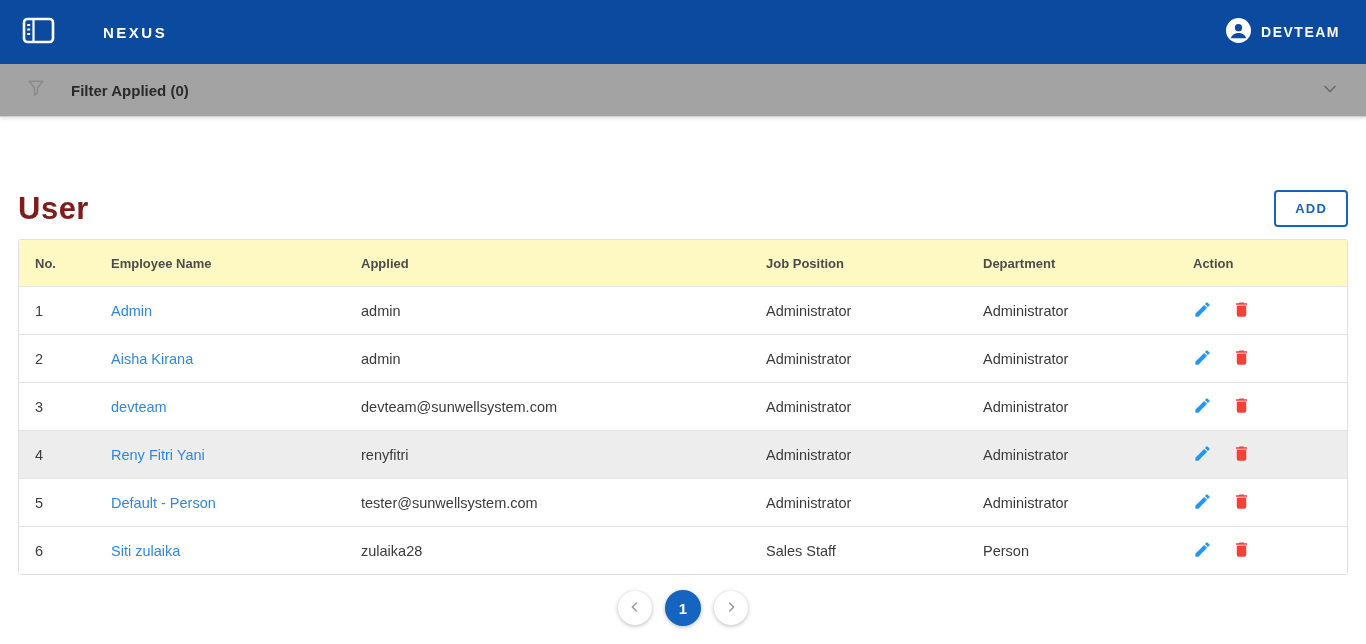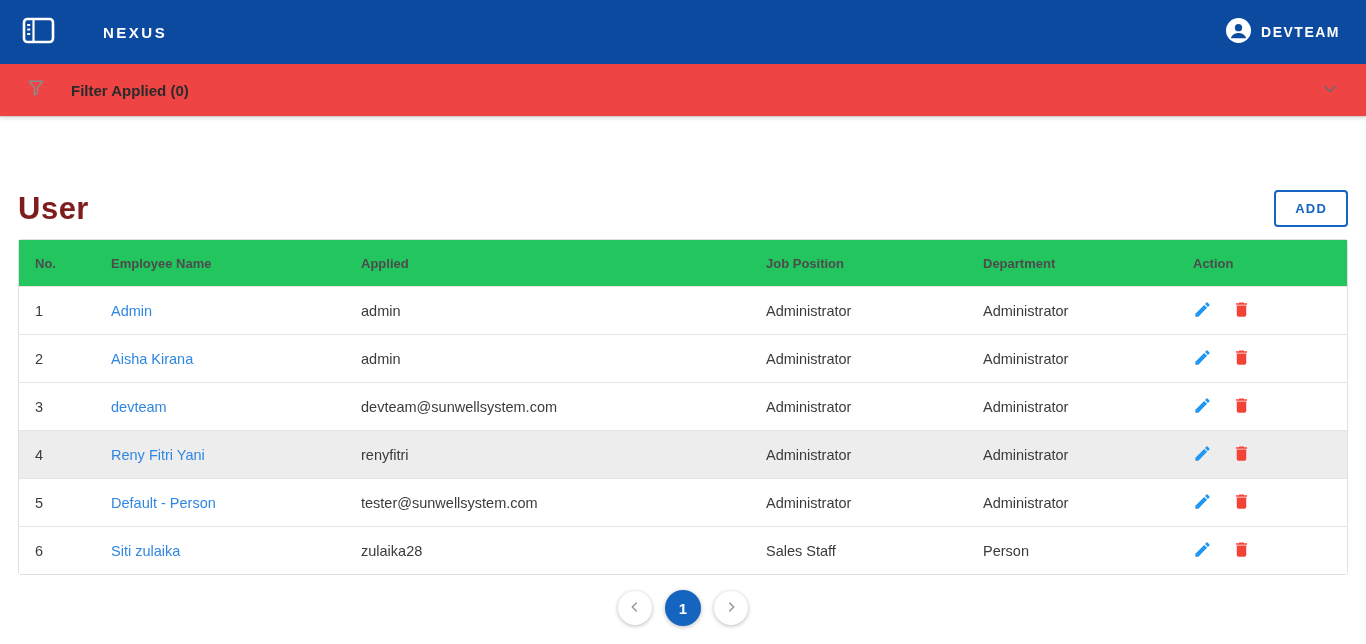--- a/index.html
+++ b/index.html
@@ -23,21 +23,21 @@
     letter-spacing: 2.5px; margin-left: 48px;
   }
   .nav-user {
     margin-left: auto; display: flex; align-items: center; gap: 10px;
     color: #ffffff; font-weight: bold; font-size: 14px; letter-spacing: 1.5px;
     cursor: pointer;
   }
 
   
   .filterbar {
-    height: 53px; background: #ef4444;
+    height: 53px; background: #a3a3a3;
     border-bottom: 1px solid #d0d0d0;
     box-shadow: 0 2px 3px rgba(0,0,0,0.10);
     display: flex; align-items: center;
     padding: 0 26px 0 26px;
     position: relative; z-index: 2;
   }
   .filter-label { font-weight: bold; font-size: 15px; color: #2a2a2a; margin-left: 25px; }
   .filter-expand { margin-left: auto; }
 
   
@@ -58,21 +58,21 @@
   .btn-refresh { border: 2px solid #fcbe2c; color: #fcbe2c; }
 
   
   .user-table {
     width: 100%; margin-top: 12px;
     border-collapse: separate; border-spacing: 0;
     border: 1px solid #e0e0e0; border-radius: 3px;
     font-size: 14.5px;
   }
   .user-table thead th {
-    background: #22c55e; text-align: left;
+    background: #fef9c3; text-align: left;
     font-size: 13px; font-weight: bold; color: #4c4c4c;
     height: 46px; padding: 0 8px 0 16px;
   }
   .user-table tbody td {
     height: 48px; padding: 0 8px 0 16px;
     border-top: 1px solid #e4e4e4;
     background: #ffffff; color: #3b3b3b;
   }
   .user-table tbody tr.highlight td { background: #ededed; }
   .emp-link { color: #3087e1; text-decoration: none; cursor: pointer; }

